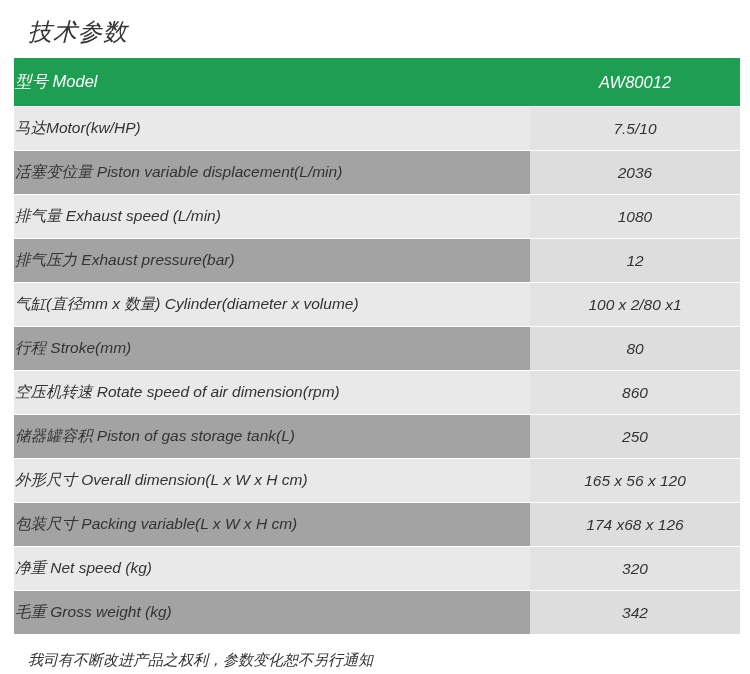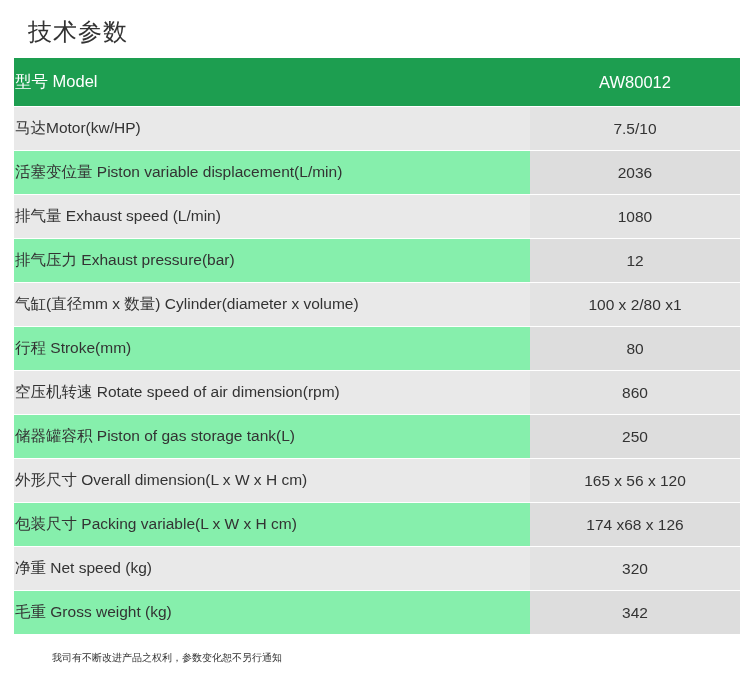--- a/index.html
+++ b/index.html
@@ -12,20 +12,21 @@
     background: #ffffff;
     font-family: "Liberation Sans", sans-serif;
     color: #2b2b2b;
     overflow: hidden;
   }
   .page {
     width: 750px;
     height: 554px;
     position: relative;
     box-sizing: border-box;
+    font-style: italic;
   }
   .title {
     font-size: 24px;
     color: #333333;
     font-weight: 400;
     padding: 16px 0 10px 28px;
     letter-spacing: 1px;
   }
   table.spec {
     width: 722px;
@@ -56,27 +57,26 @@
     color: #ffffff;
     font-size: 16.5px;
     height: 46px;
   }
   tr.header td.value {
     background: #1d9e50;
     color: #ffffff;
     font-size: 16.5px;
     height: 46px;
   }
-  tr.alt td.label { background: #86efac; }
+  tr.alt td.label { background: #a3a3a3; }
   tr.alt td.value { background: #dddddd; }
   .footnote {
-    font-size: 10px;
+    font-size: 15px;
     color: #333333;
     padding: 16px 0 0 28px;
-    margin-left: 24px;
   }
 </style>
 </head>
 <body>
 
 <div class="page">
 
   <div class="title">技术参数</div>
 
   <table class="spec">

